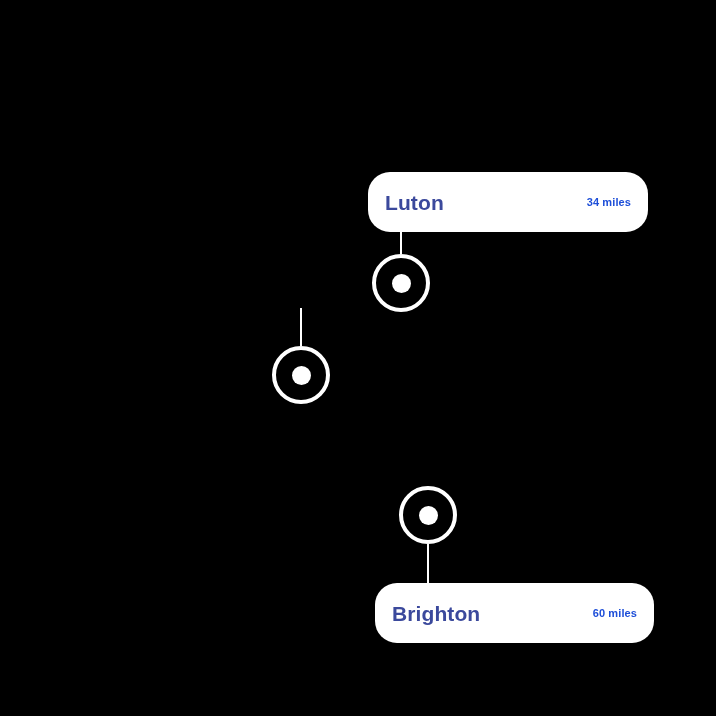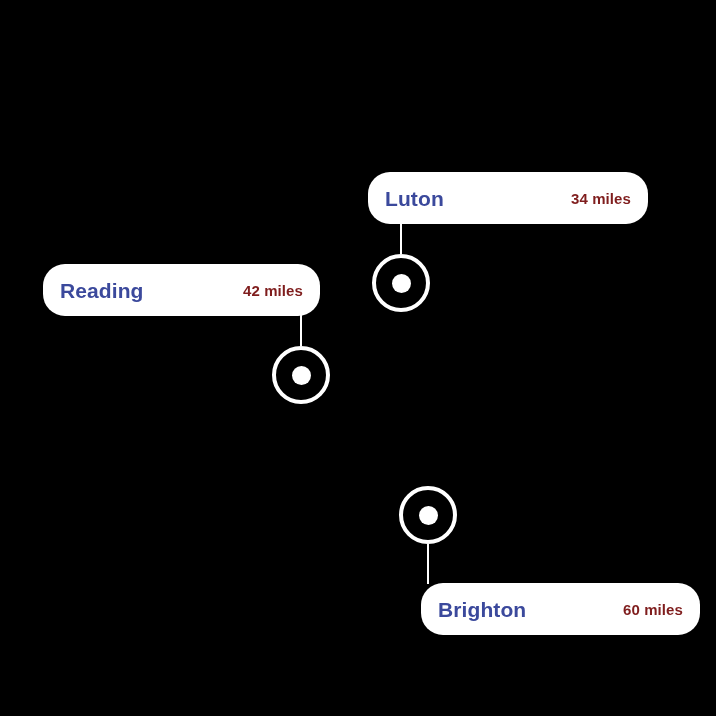--- a/index.html
+++ b/index.html
@@ -36,41 +36,41 @@
     border-radius: 50%;
     background: #ffffff;
   }
   .connector-line {
     position: absolute;
     width: 2px;
     background: #ffffff;
   }
   .info-pill {
     position: absolute;
-    height: 52px;
+    height: 60px;
     background: #ffffff;
     border-radius: 22px;
     box-sizing: border-box;
     display: flex;
     align-items: center;
     justify-content: space-between;
     padding: 0 17px;
     white-space: nowrap;
   }
   .pill-name {
     font-size: 21px;
     font-weight: bold;
     color: #3b499c;
     letter-spacing: 0.1px;
     line-height: 1;
   }
   .pill-distance {
-    font-size: 15px;
+    font-size: 11px;
     font-weight: bold;
-    color: #7f1d1d;
+    color: #1d4ed8;
     letter-spacing: 0.1px;
     line-height: 1;
     margin-left: 30px;
   }
 </style>
 </head>
 <body>
 
 <div id="map-canvas">
 
@@ -80,27 +80,23 @@
   </div>
   <div class="info-pill" style="left:368px; top:172px; width:280px;">
     <span class="pill-name">Luton</span>
     <span class="pill-distance">34 miles</span>
   </div>
 
   <div class="connector-line" style="left:300px; top:308px; height:38px;"></div>
   <div class="map-marker" style="left:272px; top:346px;">
     <span class="marker-dot"></span>
   </div>
-  <div class="info-pill" style="left:43px; top:264px; width:277px;">
-    <span class="pill-name">Reading</span>
-    <span class="pill-distance">42 miles</span>
-  </div>
 
   <div class="connector-line" style="left:427px; top:544px; height:40px;"></div>
   <div class="map-marker" style="left:399px; top:486px;">
     <span class="marker-dot"></span>
   </div>
-  <div class="info-pill" style="left:421px; top:583px; width:279px;gap:21px;">
+  <div class="info-pill" style="left:375px; top:583px; width:279px;gap:21px;">
     <span class="pill-name">Brighton</span>
     <span class="pill-distance">60 miles</span>
   </div>
 
 </div>
 
 </body></html>

